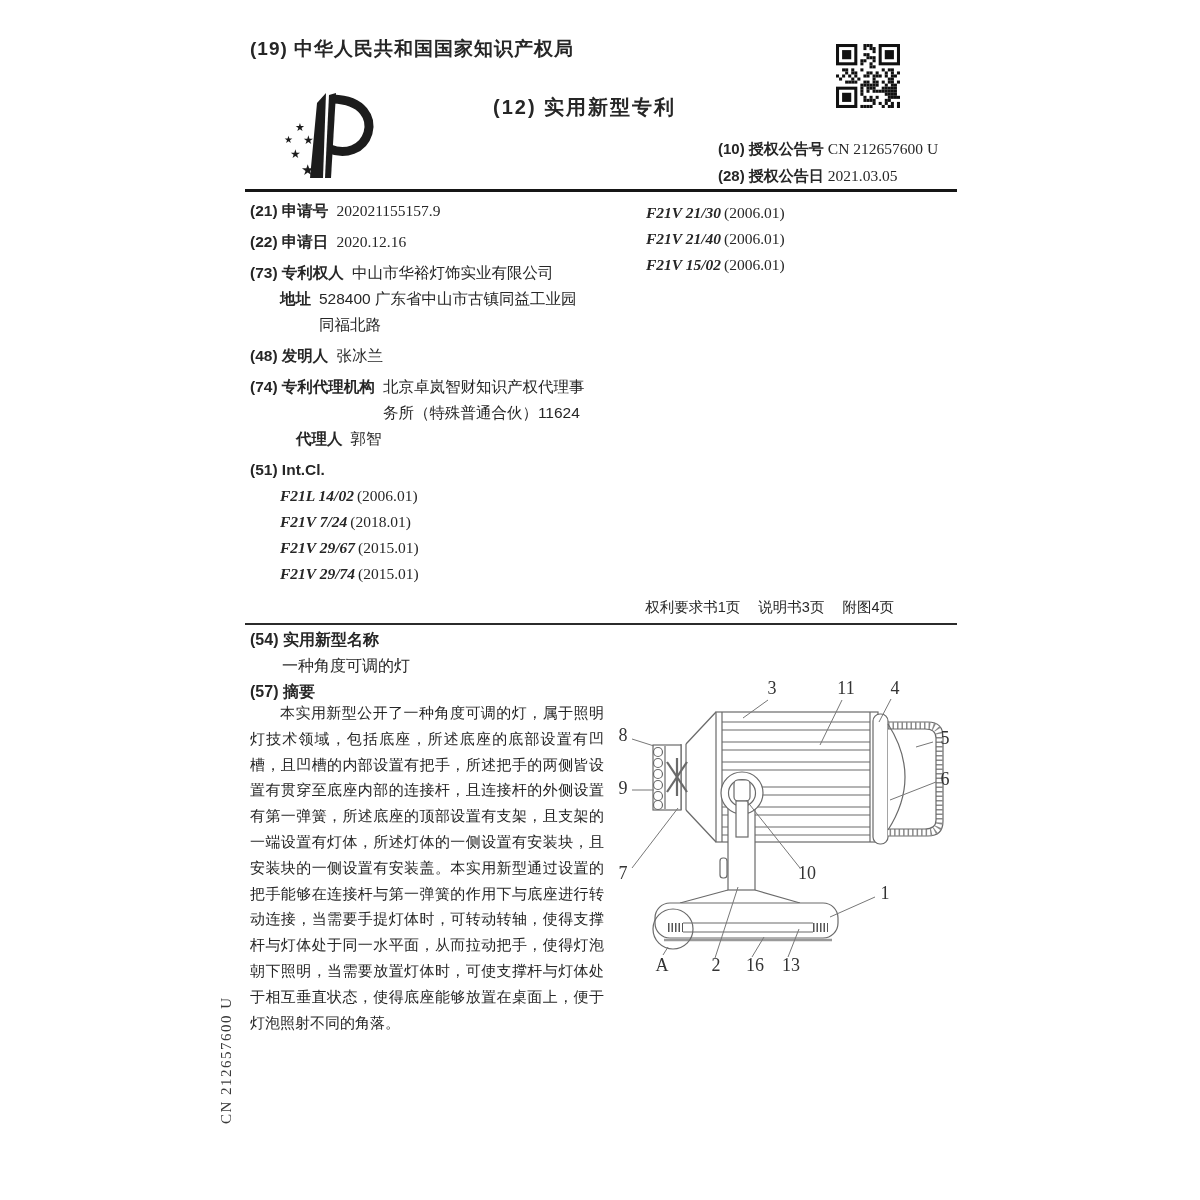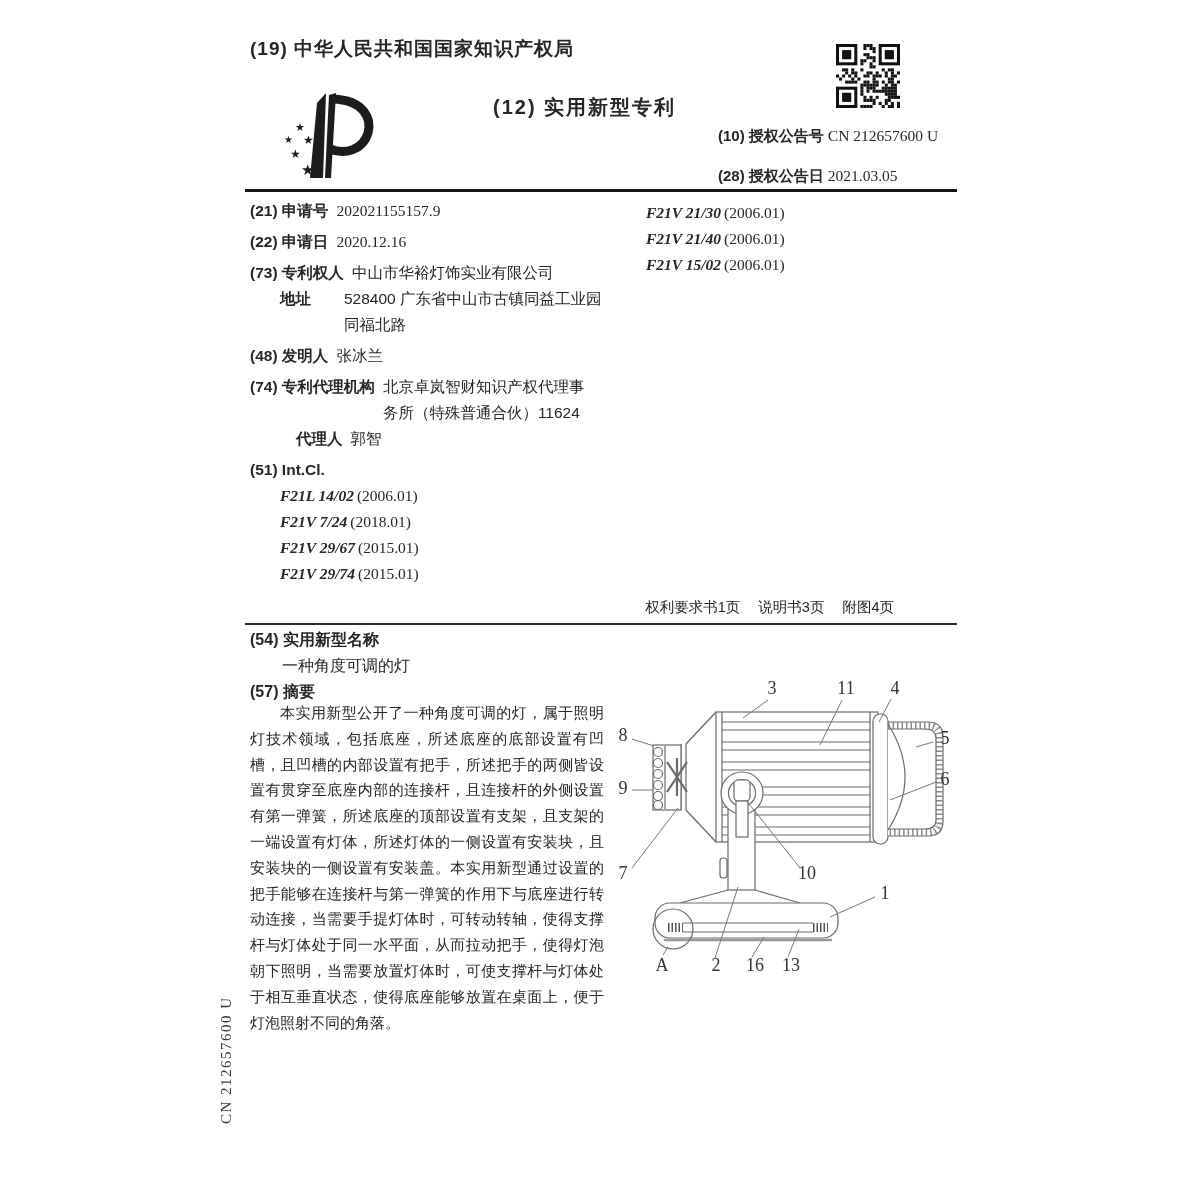--- a/index.html
+++ b/index.html
@@ -12,21 +12,21 @@
   .pub-line .val{font-family:"Liberation Serif","DejaVu Serif",serif;font-weight:normal;font-size:15.5px;margin-left:4px;}
   .rule-thick{left:245px;top:189px;width:712px;height:3px;background:#161616;}
   .rule-thin{left:245px;top:623px;width:712px;height:2px;background:#2b2b2b;}
   .col-left{left:250px;top:198px;width:372px;font-size:15.5px;line-height:26px;}
   .col-right{left:646px;top:200px;width:312px;font-size:15.5px;line-height:26px;}
   .row{display:flex;align-items:flex-start;}
   .row .lbl{font-weight:bold;white-space:nowrap;}
   .row .val{margin-left:8px;font-family:"Liberation Serif","DejaVu Serif",serif;}
   .row .valcjk{margin-left:8px;}
   .mt{margin-top:5px;}
-  .indent1{padding-left:30px;gap:25px;}
+  .indent1{padding-left:30px;}
   .indent2{padding-left:46px;}
   .ipc-item{padding-left:30px;font-family:"Liberation Serif","DejaVu Serif",serif;}
   .ipc-code{font-style:italic;font-weight:bold;}
   .ipc-ver{margin-left:3px;}
   .pages-info{left:600px;top:598px;width:294px;text-align:right;font-size:14.5px;white-space:nowrap;}
   .pages-info span{margin-left:14px;}
   .sec-label{font-size:16px;font-weight:bold;}
   .sec54{left:250px;top:630px;}
   .invention-title{left:282px;top:656px;font-size:16px;}
   .sec57{left:250px;top:682px;}
@@ -190,21 +190,21 @@
       <rect x="24" y="60" width="3" height="3" fill="#111"></rect>
       <rect x="27" y="60" width="3" height="3" fill="#111"></rect>
       <rect x="30" y="60" width="3" height="3" fill="#111"></rect>
       <rect x="33" y="60" width="3" height="3" fill="#111"></rect>
       <rect x="45" y="60" width="3" height="3" fill="#111"></rect>
       <rect x="51" y="60" width="3" height="3" fill="#111"></rect>
       <rect x="54" y="60" width="3" height="3" fill="#111"></rect>
       <rect x="60" y="60" width="3" height="3" fill="#111"></rect>
     </svg>
 
-  <div class="abs pub-line" style="top:127px;">
+  <div class="abs pub-line" style="top:140px;">
     <span>(10) 授权公告号</span><span class="val">CN 212657600 U</span>
   </div>
   <div class="abs pub-line" style="top:167px;">
     <span>(28) 授权公告日</span><span class="val">2021.03.05</span>
   </div>
 
   <div class="abs rule-thick"></div>
 
   <div class="abs col-left">
     <div class="row">

